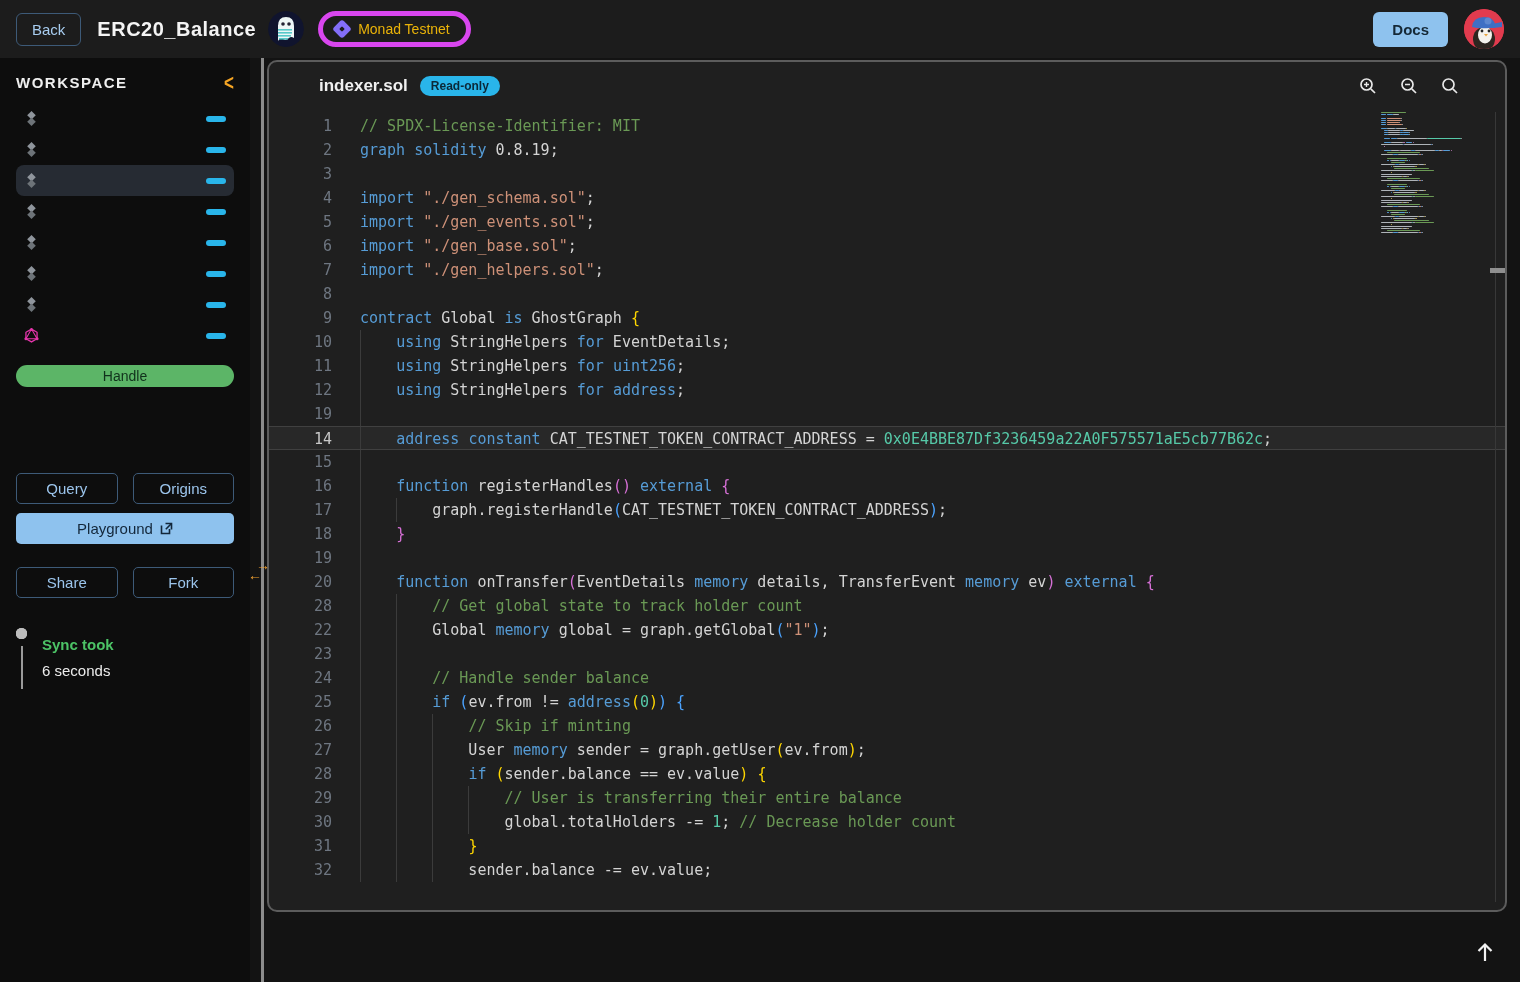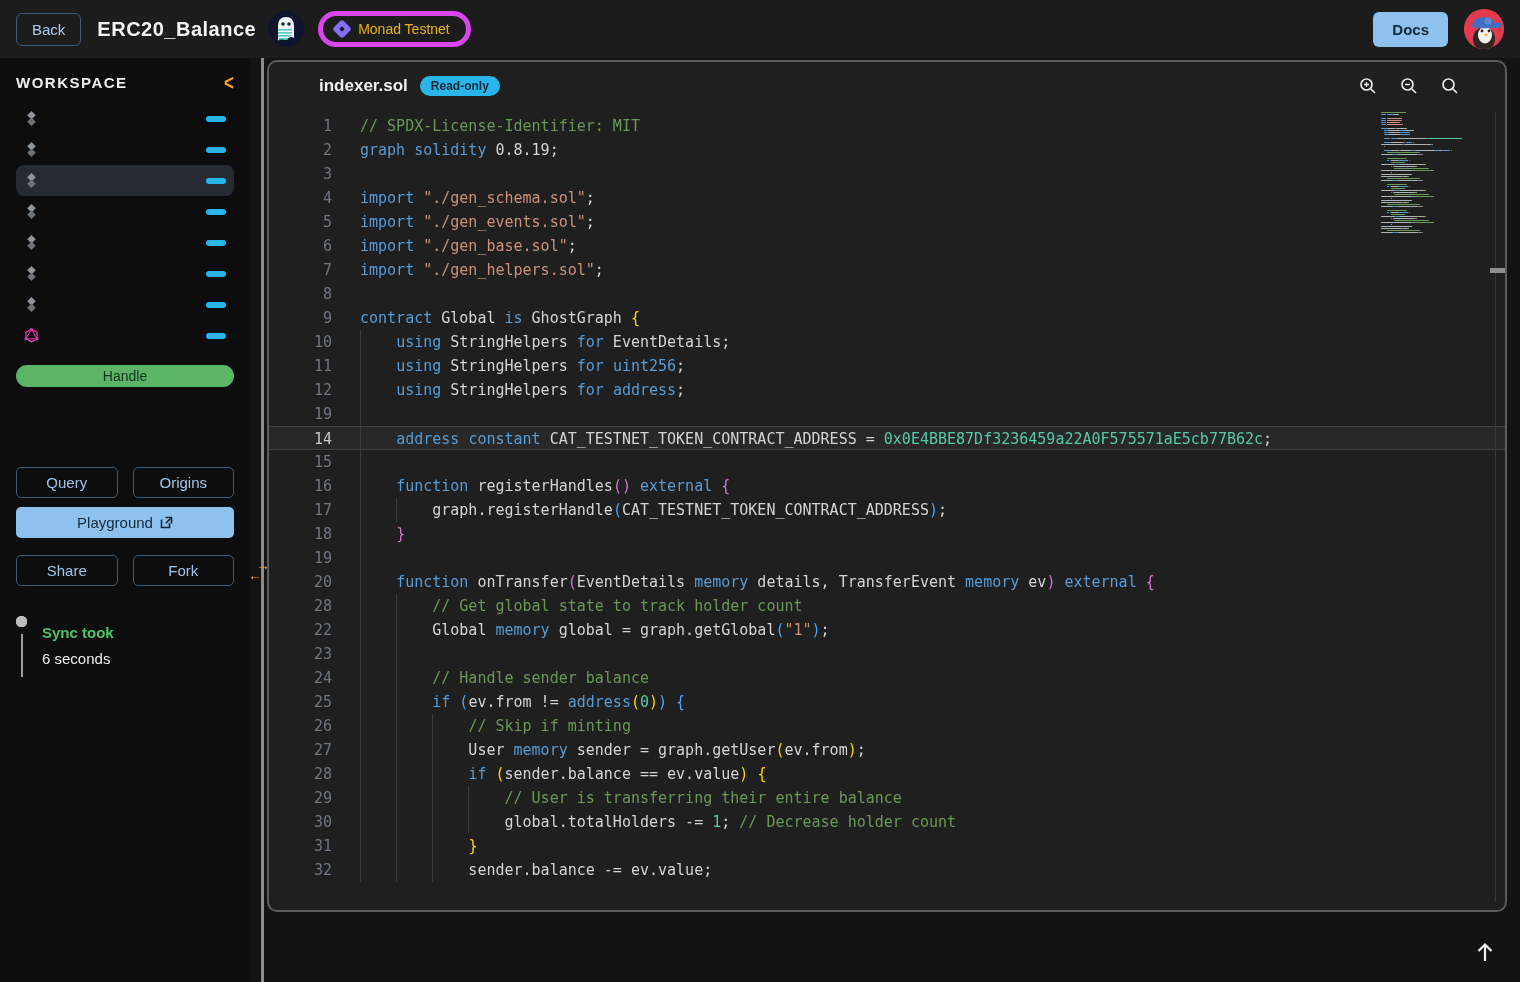--- a/index.html
+++ b/index.html
@@ -45,21 +45,21 @@
   .file-row.selected .file-name { color:#c39fd8; }
   .ro-badge { background:#29b5ea; color:#0b2838; font-size:11px; font-weight:bold;
     border-radius:999px; padding:3px 10px; }
   .synced-pill { margin-top:14px; width:100%; height:22px; background:#5cb567;
     border-radius:999px; color:#11321c; font-size:14px; display:flex;
     align-items:center; justify-content:center; cursor:default; }
   #stats { margin-top:13px; }
   .stat-row { display:flex; height:25px; align-items:center; font-size:15px; }
   .stat-label { width:78px; color:#e3e3e3; }
   .stat-value { color:#f2f2f2; }
-  .btn-grid2 { display:grid; grid-template-columns:1fr 1fr; gap:15px; margin-top:17px; }
+  .btn-grid2 { display:grid; grid-template-columns:1fr 1fr; gap:15px; margin-top:23px; }
   .ol-btn { border:1px solid #3d5a78; background:transparent; color:#9cc5ec;
     font-size:15px; border-radius:5px; padding:6px 0; text-align:center; cursor:pointer;
     font-family:"Liberation Sans",sans-serif; }
   .playground-btn { margin-top:9px; width:100%; background:#8ec2ee; color:#13273a;
     font-size:15px; border:none; border-radius:5px; padding:7px 0; cursor:pointer;
     display:flex; align-items:center; justify-content:center; gap:7px;
     font-family:"Liberation Sans",sans-serif; }
   #timeline { margin-top:26px; position:relative; padding-left:26px; }
   .tl-item { position:relative; margin-bottom:27px; }
   .tl-dot { position:absolute; left:-26px; top:3px; width:11px; height:11px;

